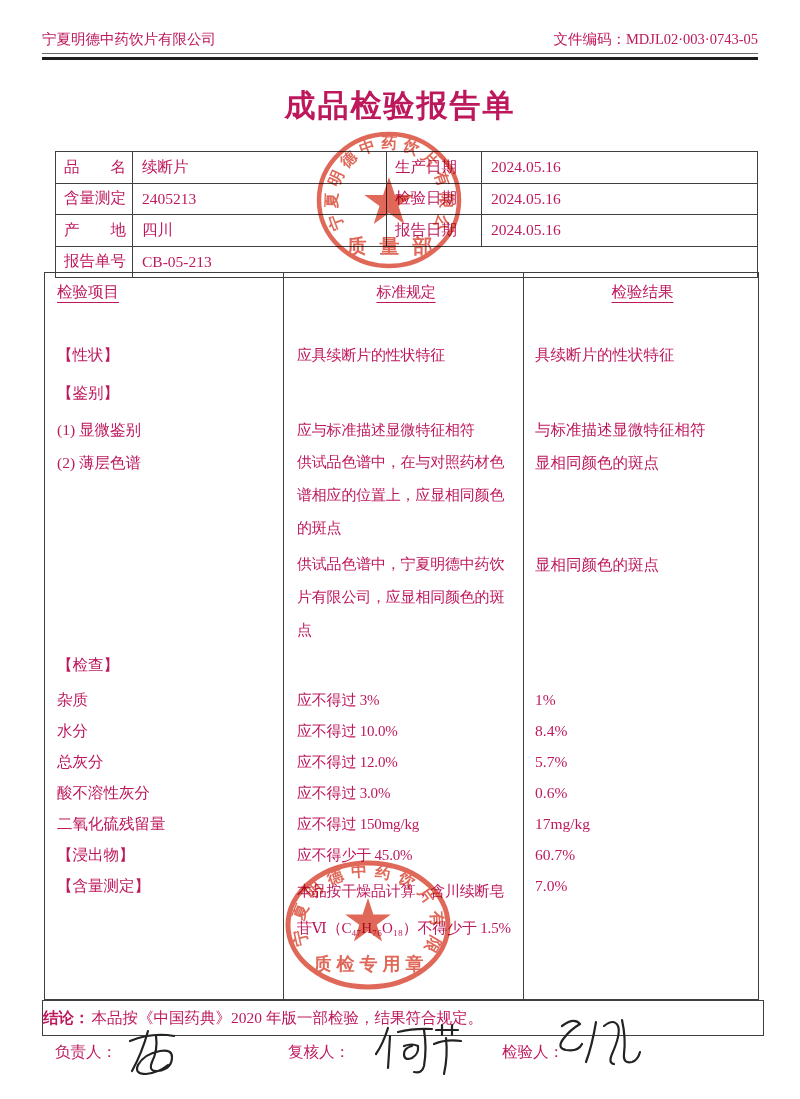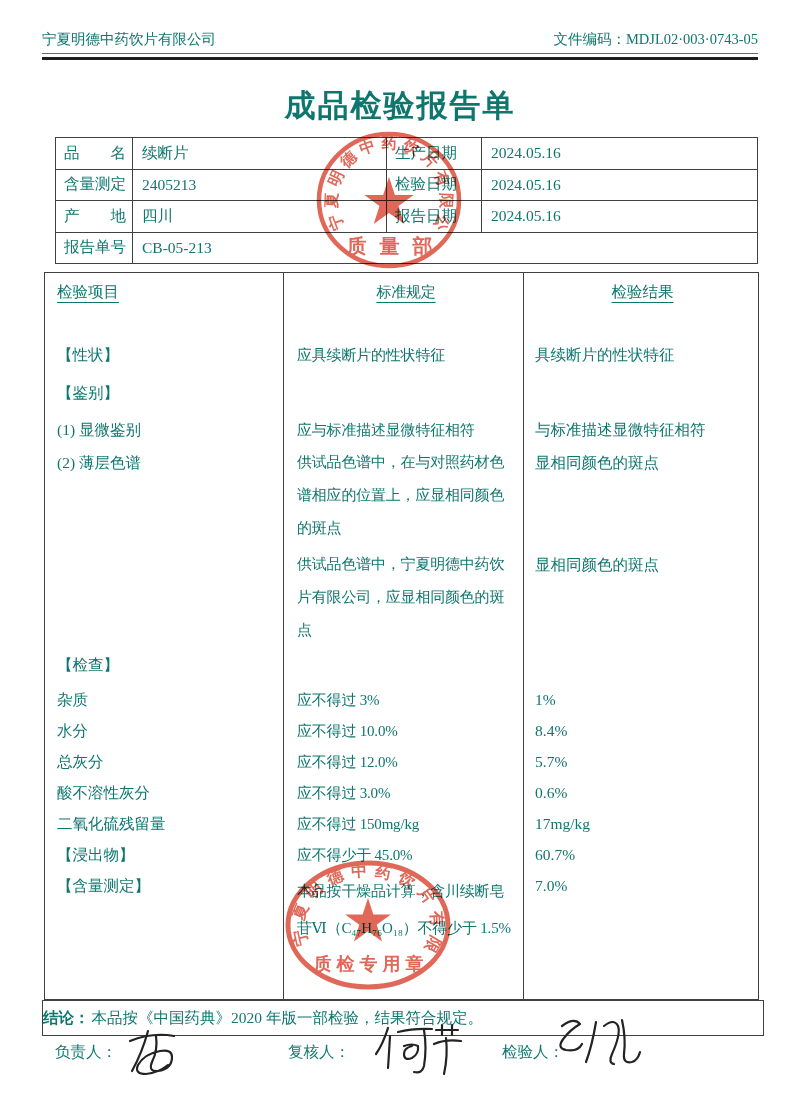--- a/index.html
+++ b/index.html
@@ -1,32 +1,32 @@
 <!DOCTYPE html>
 <html><head>
 <meta charset="utf-8">
 <style>
   html,body{margin:0;padding:0;background:#e8e8e8;}
   .page{position:relative;width:800px;height:1099px;background:#ffffff;margin:0 auto;
-        font-family:"Liberation Serif","DejaVu Serif",serif;color:#0f766e;overflow:hidden;}
+        font-family:"Liberation Serif","DejaVu Serif",serif;color:#be185d;overflow:hidden;}
 
   
   .doc-header{position:absolute;left:42px;right:42px;top:30px;display:flex;
               justify-content:space-between;font-size:14.5px;}
   .hr-thin{position:absolute;left:42px;right:42px;top:53px;border-top:1px solid #6a6a6a;}
   .hr-thick{position:absolute;left:42px;right:42px;top:57px;height:3px;background:#1f1f1f;}
 
   .title{position:absolute;left:0;right:0;top:85px;text-align:center;
          font-size:31px;font-weight:bold;letter-spacing:2px;}
 
   table{border-collapse:collapse;table-layout:fixed;}
   td,th{border:1.5px solid #404040;font-weight:normal;}
 
   
-  .info{position:absolute;left:55px;top:137px;width:702px;}
+  .info{position:absolute;left:55px;top:151px;width:702px;}
   .info td{height:30.5px;font-size:15.5px;padding:0 6px 0 9px;white-space:nowrap;overflow:hidden;}
   .info .lab{padding-left:8px;}
 
   
   .main{position:absolute;left:44px;top:272px;width:714px;height:728px;border:1.5px solid #404040;}
   .main td,.main th{border:none;vertical-align:top;text-align:left;
                     font-size:15.5px;line-height:26px;padding:5px 8px 0 12px;}
   .main .c2,.main .c3{border-left:1.5px solid #404040;}
   .main .c2{font-size:15px;letter-spacing:-0.2px;padding-left:13px;}
   .main .c3{padding-left:11px;}

